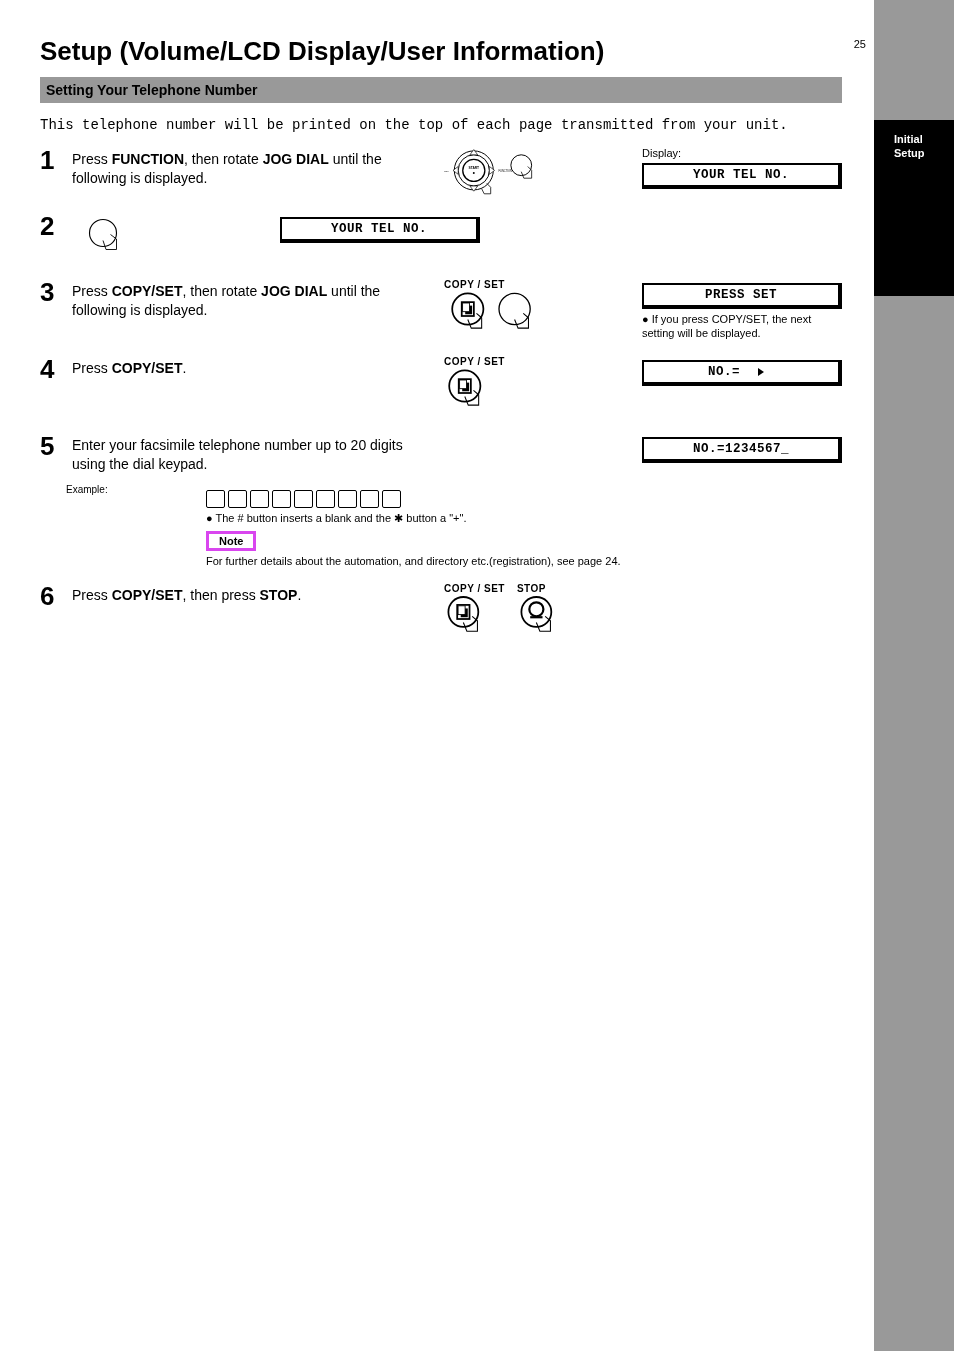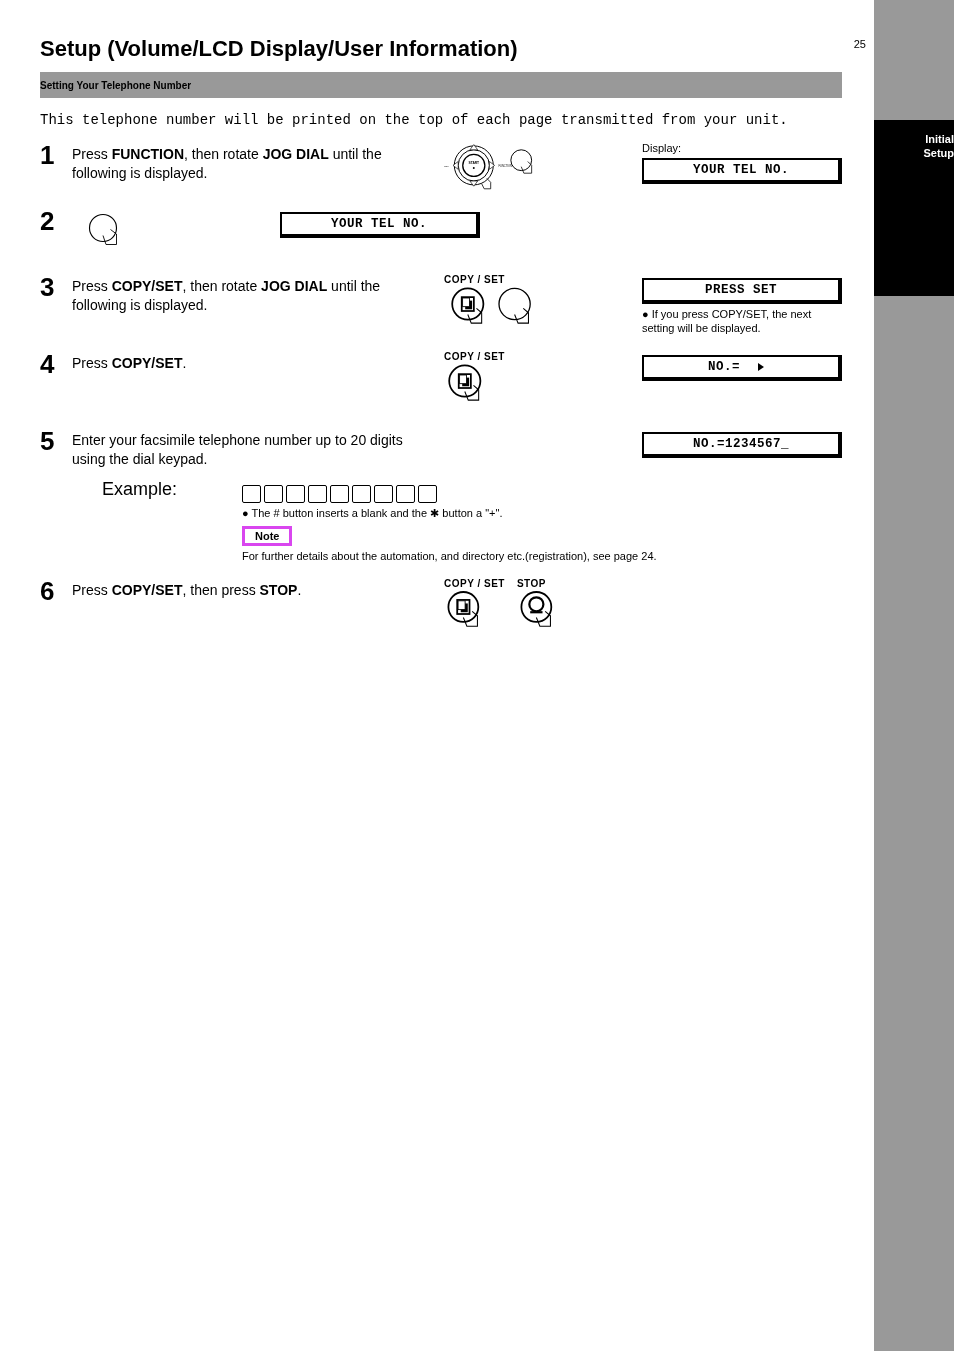--- a/index.html
+++ b/index.html
@@ -1,24 +1,24 @@
 <!DOCTYPE html>
 <html><head>
 <meta charset="utf-8">
 <style>
   * { box-sizing: border-box; margin: 0; padding: 0; }
   html, body { width: 954px; height: 1351px; background: #fff; font-family: Arial, Helvetica, sans-serif; color: #000; }
   .page { position: relative; width: 954px; height: 1351px; }
   .sidebar { position: absolute; right: 0; top: 0; width: 80px; height: 1351px; background: #999; }
   .sidebar-black { position: absolute; right: 0; top: 120px; width: 80px; height: 176px; background: #000; }
-  .sidebar-label { position: absolute; right: 0; top: 132px; width: 60px; text-align: right; color: #fff; font-size: 11px; font-weight: bold; line-height: 1.3; }
+  .sidebar-label { position: absolute; right: 0; top: 132px; width: 60px; text-align: left; color: #fff; font-size: 11px; font-weight: bold; line-height: 1.3; }
   .content { position: absolute; left: 40px; top: 36px; width: 802px; }
   .page-num { position: absolute; right: 88px; top: 38px; font-size: 11px; }
-  .section-title { font-size: 22px; font-weight: bold; margin-bottom: 10px; line-height: 1.2; }
-  .gray-bar { background: #999; height: 26px; width: 100%; display: flex; align-items: center; font-size: 10px; font-weight: bold; }
+  .section-title { font-size: 26px; font-weight: bold; margin-bottom: 10px; line-height: 1.2; }
+  .gray-bar { background: #999; height: 26px; width: 100%; display: flex; align-items: center; padding-left: 6px; font-size: 14px; font-weight: bold; }
   .intro { font-size: 14px; margin-top: 14px; margin-bottom: 14px; font-family: Liberation Mono, monospace; }
   .row { display: flex; align-items: flex-start; margin-bottom: 10px; }
   .step-num { font-size: 26px; font-weight: bold; width: 26px; flex-shrink: 0; margin-right: 6px; line-height: 1; }
   .step-text { font-size: 14px; flex: 1; padding-top: 3px; line-height: 1.35; }
   .step-text .bold { font-weight: bold; }
   .icon-col { width: 180px; flex-shrink: 0; margin-left: 10px; margin-right: 18px; }
   .lcd-col { width: 200px; flex-shrink: 0; }
   .lcd-head { font-size: 11px; margin-bottom: 4px; }
   .lcd { border: 2px solid #000; border-right-width: 4px; border-bottom-width: 4px; height: 26px; display: flex; align-items: center; justify-content: center; font-family: "Courier New", monospace; font-size: 12.5px; font-weight: bold; letter-spacing: 0.5px; }
   .under-lcd { font-size: 11px; line-height: 1.25; margin-top: 4px; }
@@ -162,21 +162,21 @@
       <div class="icon-col"></div>
       <div class="lcd-col">
         <div class="lcd-head"></div>
         <div class="lcd">NO.=1234567_</div>
         <div class="under-lcd"></div>
       </div>
     </div>
 
     <div class="col-wrap" style="margin-top:4px;">
       <div style="width:26px;"></div>
-      <div style="width:140px; font-size:18px;margin-left:36px;">
+      <div style="width:140px; font-size:10px;">
         <span class="bold">Example:</span>
       </div>
       <div style="flex:1;">
         <div class="keypad">
           <div class="key"></div>
             <div class="key"></div>
             <div class="key"></div>
             <div class="key"></div>
             <div class="key"></div>
             <div class="key"></div>

